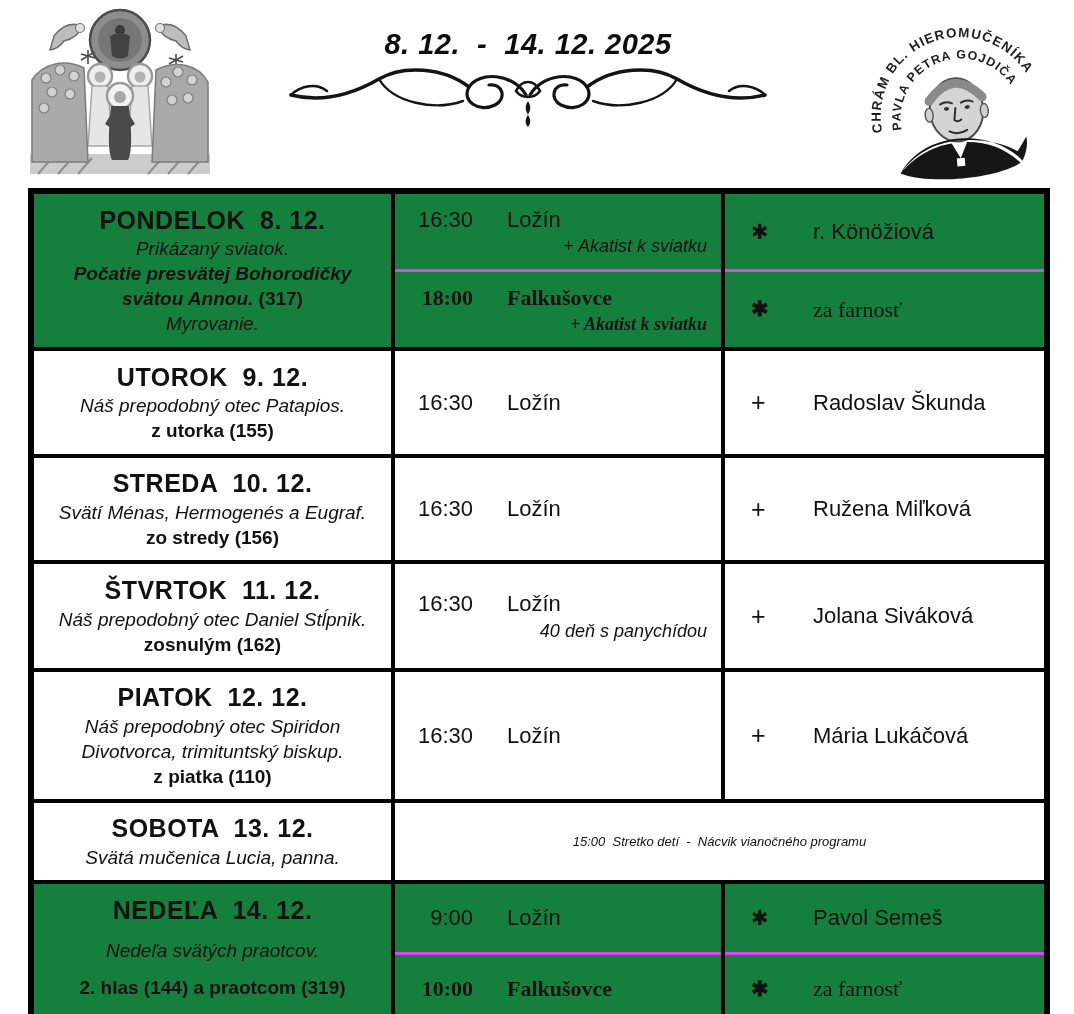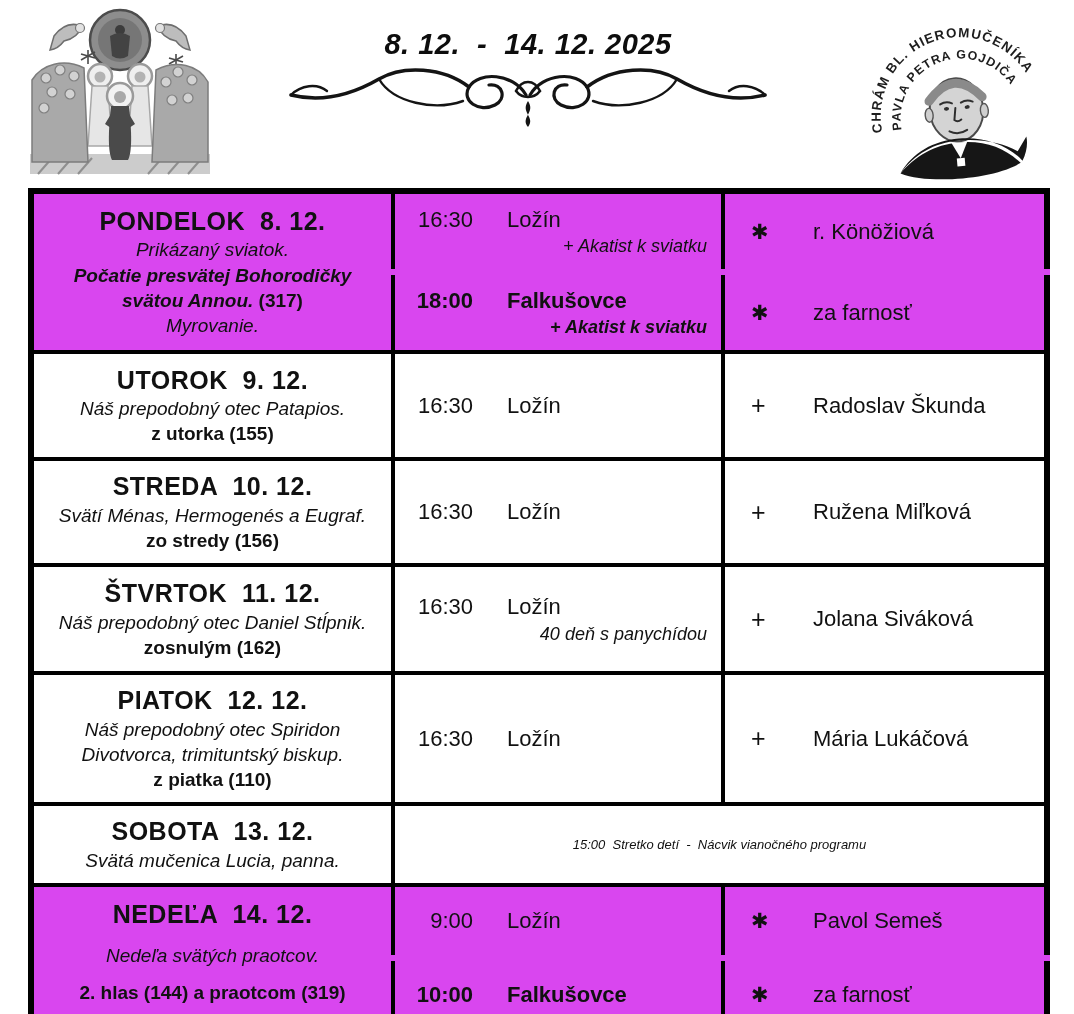--- a/index.html
+++ b/index.html
@@ -19,23 +19,23 @@
   }
   .flourish{display:block;margin:2px auto 0 auto;}
   .stamp{position:absolute;right:28px;top:8px;width:180px;height:178px;}
   
   table.sched{
     border-collapse:collapse;table-layout:fixed;
     margin-left:28px;width:1016px;
     border:6px solid #000;
   }
   td{border:4px solid #000;vertical-align:middle;padding:0;}
-  td.shaded{background:#d946ef;}
+  td.shaded{background:#15803d;}
   td.sub-top{border-bottom:2px solid #000;}
-  td.sub-bot{border-top:6px solid #d946ef;}
+  td.sub-bot{border-top:3px solid #d946ef;font-family:Liberation Serif, serif;}
   
   td.daycell{text-align:center;padding:6px 14px;}
   .dayname{font-weight:bold;font-size:25px;white-space:pre-wrap;letter-spacing:.5px;line-height:1.25;}
   .descline{font-size:19px;line-height:1.32;}
   .it{font-style:italic;}
   .b{font-weight:bold;}
   .bi{font-weight:bold;font-style:italic;}
   .sunday .dayname{margin-bottom:12px;}
   .sunday .descline{margin:12px 0;}
   

